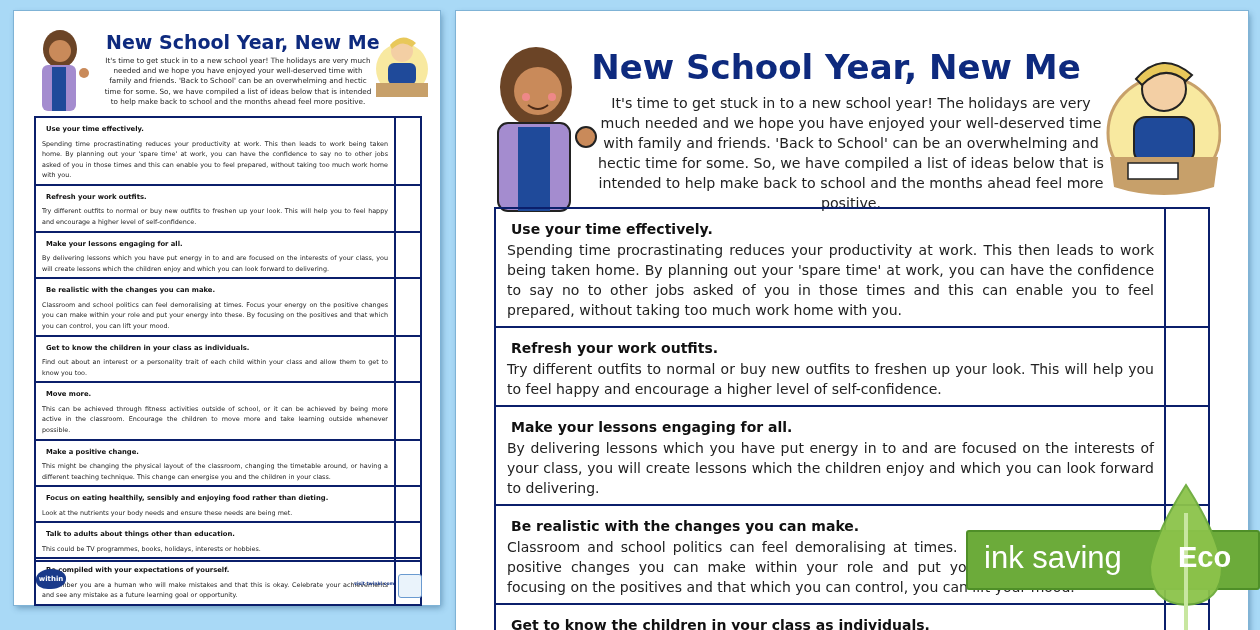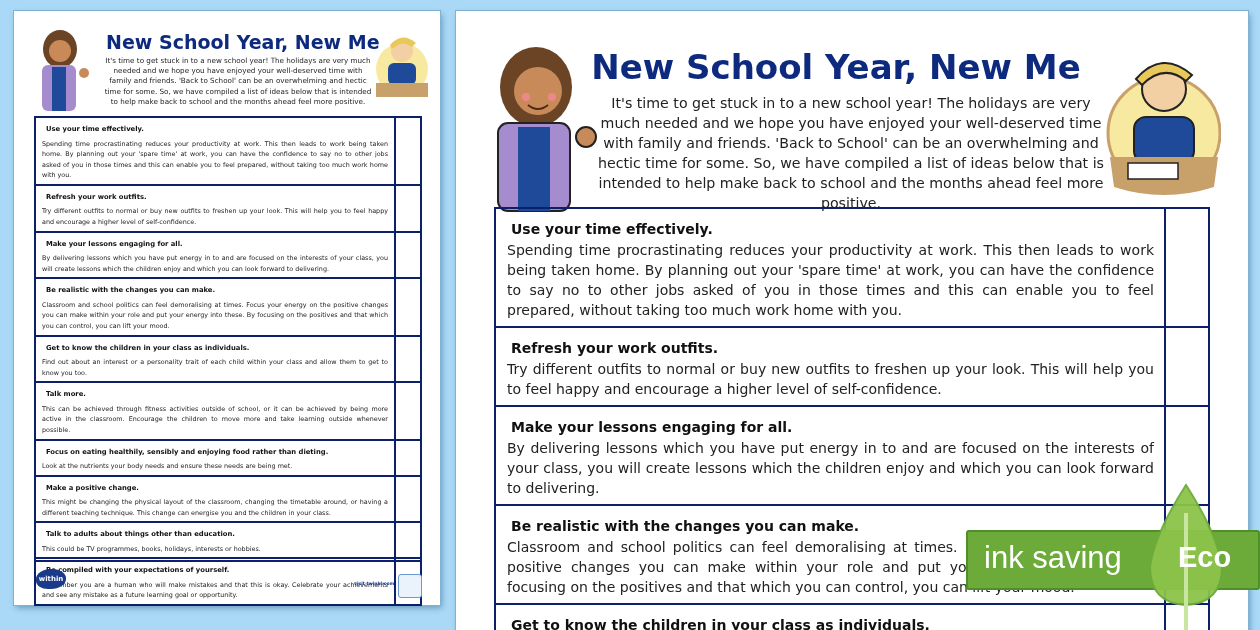--- a/index.html
+++ b/index.html
@@ -95,36 +95,36 @@
       </div>
     <div class="row">
         <div class="cell">
           <h4>Get to know the children in your class as individuals.</h4>
           <p>Find out about an interest or a personality trait of each child within your class and allow them to get to know you too.</p>
         </div>
         <div class="tick"></div>
       </div>
     <div class="row">
         <div class="cell">
-          <h4>Talk more.</h4>
+          <h4>Move more.</h4>
           <p>This can be achieved through fitness activities outside of school, or it can be achieved by being more active in the classroom. Encourage the children to move more and take learning outside whenever possible.</p>
+        </div>
+        <div class="tick"></div>
+      </div>
+    <div class="row">
+        <div class="cell">
+          <h4>Make a positive change.</h4>
+          <p>This might be changing the physical layout of the classroom, changing the timetable around, or having a different teaching technique. This change can energise you and the children in your class.</p>
         </div>
         <div class="tick"></div>
       </div>
     <div class="row">
         <div class="cell">
           <h4>Focus on eating healthily, sensibly and enjoying food rather than dieting.</h4>
           <p>Look at the nutrients your body needs and ensure these needs are being met.</p>
-        </div>
-        <div class="tick"></div>
-      </div>
-    <div class="row">
-        <div class="cell">
-          <h4>Make a positive change.</h4>
-          <p>This might be changing the physical layout of the classroom, changing the timetable around, or having a different teaching technique. This change can energise you and the children in your class.</p>
         </div>
         <div class="tick"></div>
       </div>
     <div class="row">
         <div class="cell">
           <h4>Talk to adults about things other than education.</h4>
           <p>This could be TV programmes, books, holidays, interests or hobbies.</p>
         </div>
         <div class="tick"></div>
       </div>

